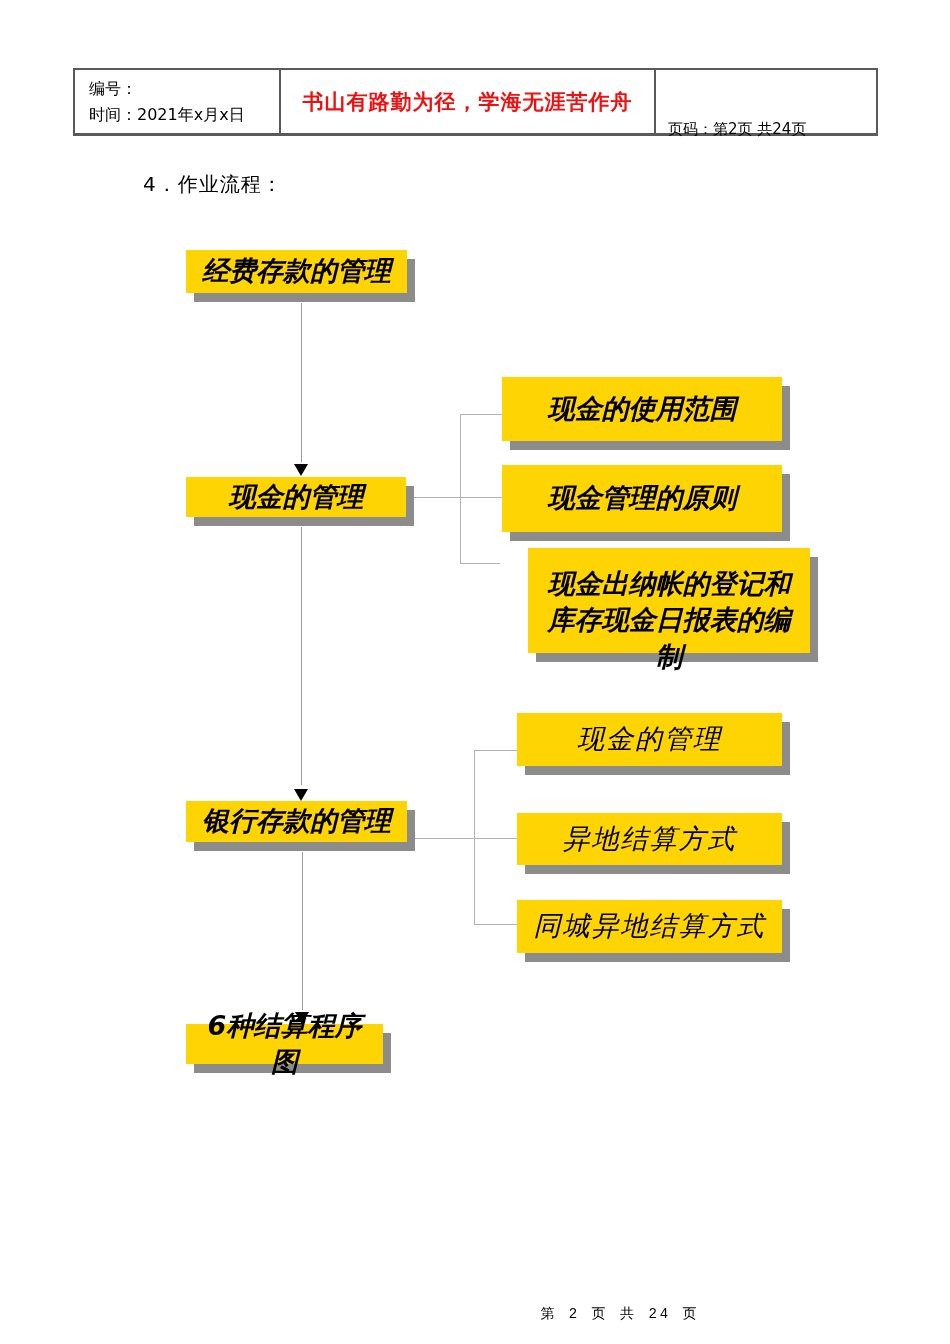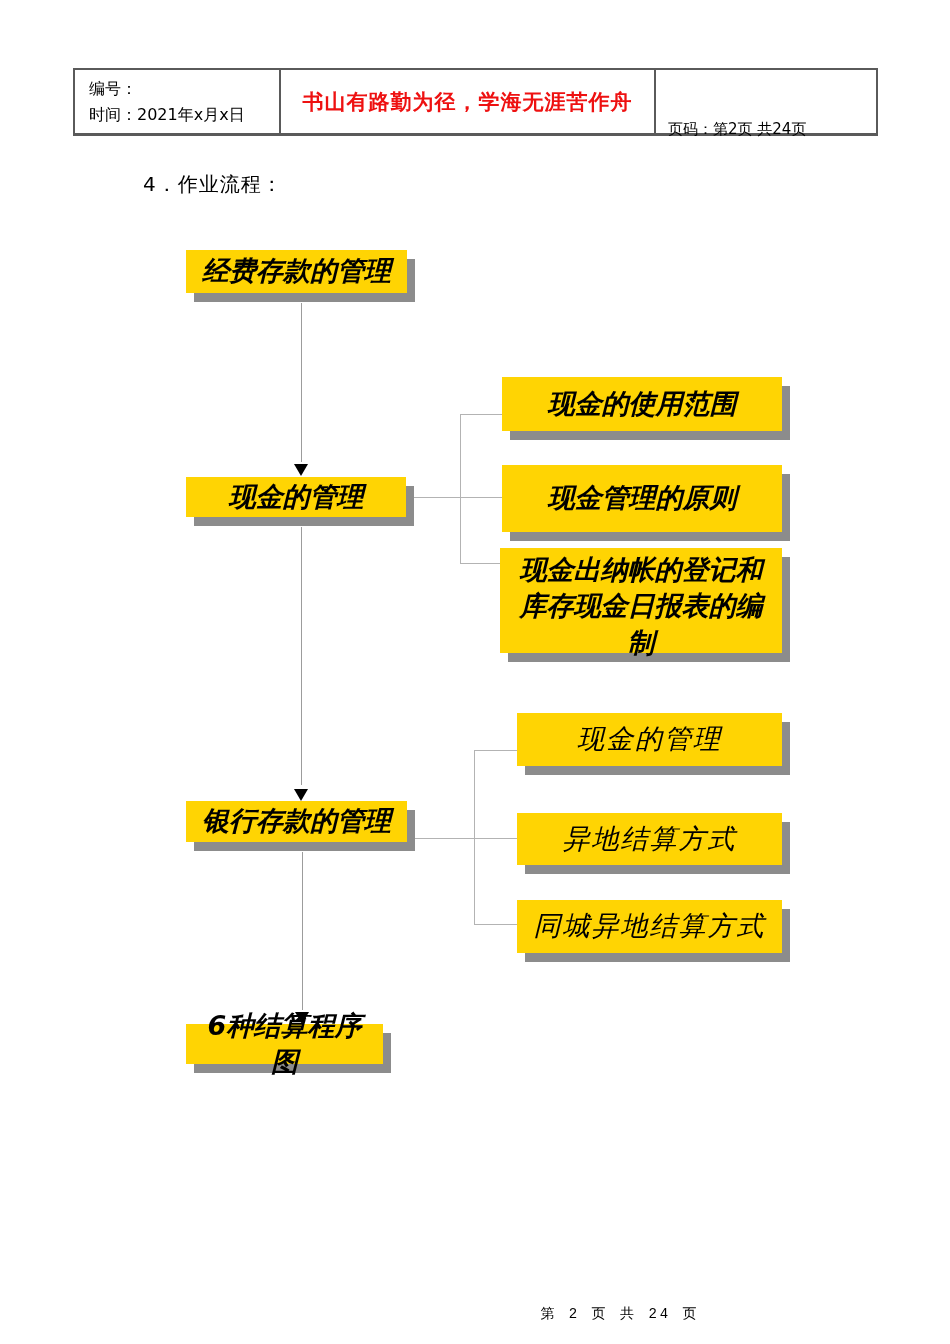--- a/index.html
+++ b/index.html
@@ -38,28 +38,28 @@
     position:absolute; background:#FFD403;
     box-shadow:8px 9px 0 0 #8c8c8c;
     display:flex; align-items:center; justify-content:center;
     font-size:27px; font-weight:bold; text-align:center;
     line-height:1.35; padding:2px 10px;font-style:italic;
   }
   .node.serif {
     font-family:"DejaVu Serif","Liberation Serif",serif;
     font-weight:normal; letter-spacing:2px;
   }
-  .node.top-align { align-items:flex-start; padding-top:4px; }
+  .node.top-align { align-items:flex-start; padding-top:18px;margin-left:28px; }
 
   .n1 { left:186px; top:250px; width:221px; height:43px; }
   .n2 { left:186px; top:477px; width:220px; height:40px; }
   .n3 { left:186px; top:801px; width:221px; height:41px; }
   .n4 { left:186px; top:1024px; width:197px; height:40px; }
 
-  .b1 { left:502px; top:377px; width:280px; height:54px; }
+  .b1 { left:502px; top:377px; width:280px; height:64px; }
   .b2 { left:502px; top:465px; width:280px; height:67px; }
   .b3 { left:500px; top:548px; width:282px; height:105px; }
 
   .c1 { left:517px; top:713px; width:265px; height:53px; }
   .c2 { left:517px; top:813px; width:265px; height:52px; }
   .c3 { left:517px; top:900px; width:265px; height:53px; }
 
   .hline, .vline { position:absolute; background:#9c9c9c; }
   .hline { height:1px; }
   .vline { width:1px; }

